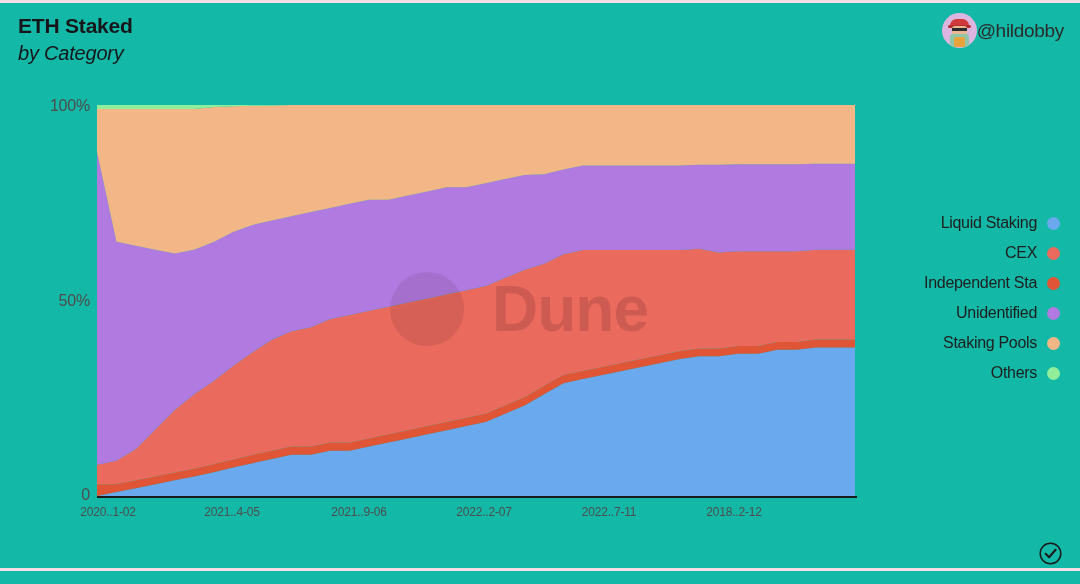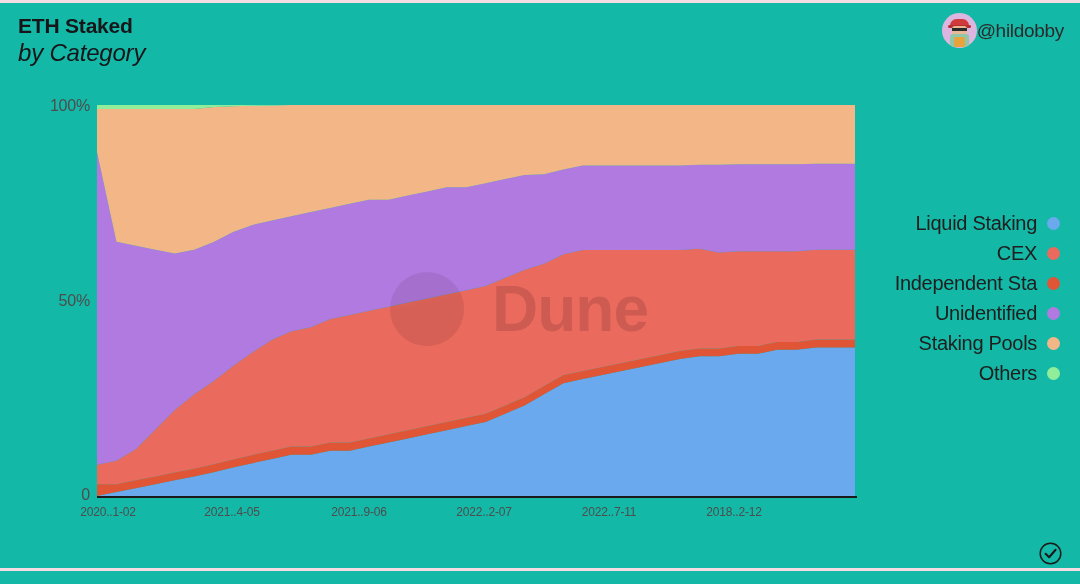--- a/index.html
+++ b/index.html
@@ -45,21 +45,21 @@
     top: 12px;
   }
   .chart-title {
     font-size: 21px;
     font-weight: bold;
     color: #16161a;
     letter-spacing: -0.2px;
     line-height: 28px;
   }
   .chart-subtitle {
-    font-size: 24px;
+    font-size: 20px;
     font-style: italic;
     font-weight: 500;
     color: #16161a;
     line-height: 26px;
     letter-spacing: -0.2px;
   }
 
   .author {
     position: absolute;
     right: 16px;
@@ -225,21 +225,21 @@
     gap: 8px;
   }
   .legend-item {
     display: flex;
     align-items: center;
     justify-content: flex-end;
     gap: 10px;
     height: 22px;
   }
   .legend-label {
-    font-size: 20px;
+    font-size: 16px;
     color: #1e1e1e;
     letter-spacing: -0.3px;
     white-space: nowrap;
   }
   .legend-dot {
     width: 13px;
     height: 13px;
     border-radius: 50%;
     flex: 0 0 auto;
   }

